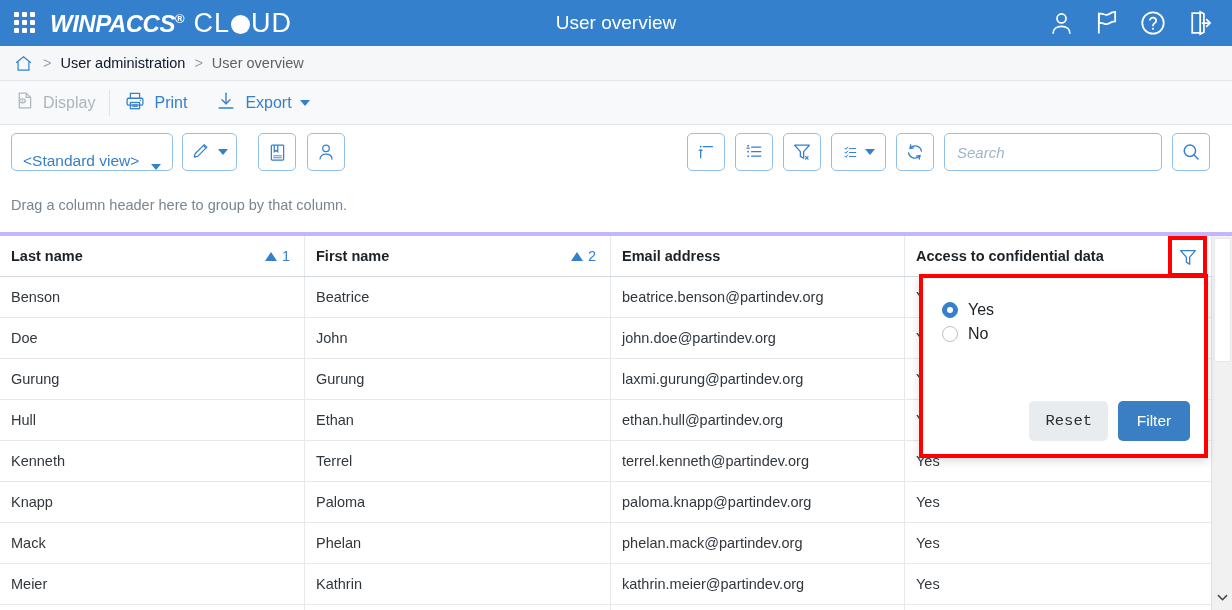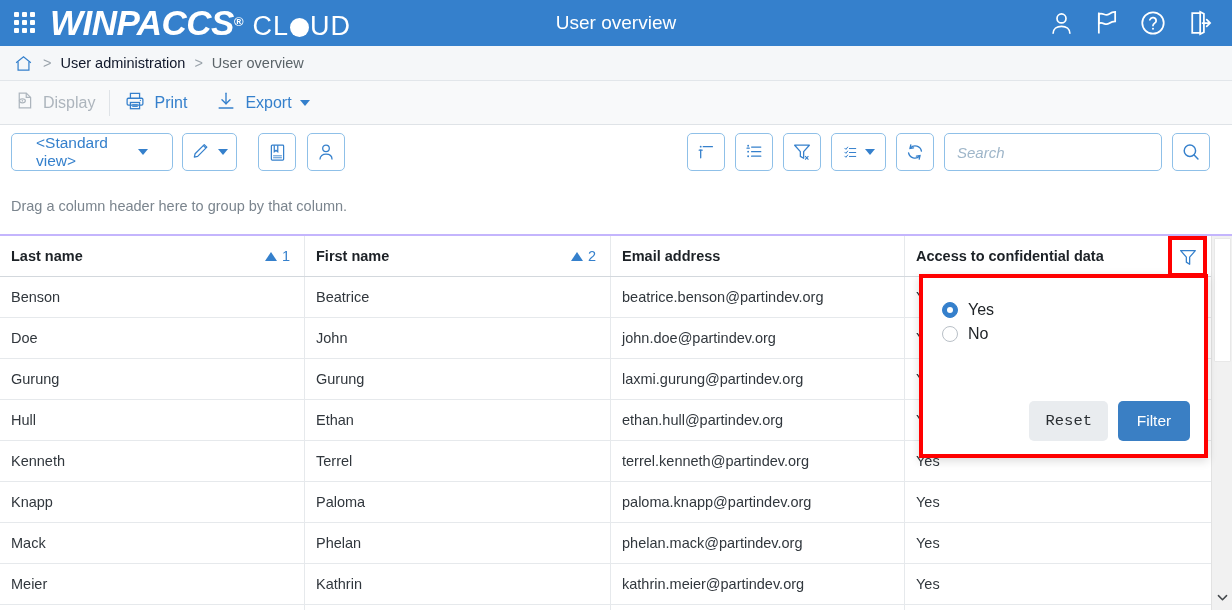--- a/index.html
+++ b/index.html
@@ -20,21 +20,21 @@
     display: flex; align-items: center;
   }
   .grid-icon {
     width: 22px; height: 22px; margin-left: 14px; margin-right: 14px;
     display: grid; grid-template-columns: repeat(3, 5px); grid-template-rows: repeat(3, 5px);
     gap: 3px;
   }
   .grid-icon i { background: #ffffff; display: block; width: 5px; height: 5px; border-radius: 1px; }
   .brand { display: flex; align-items: baseline; color: #fff; }
   .brand .b1 {
-    font-weight: bold; font-style: italic; font-size: 35px; letter-spacing: -0.5px;
+    font-weight: bold; font-style: italic; font-size: 24px; letter-spacing: -0.5px;
   }
   .brand .reg { font-size: 13px; vertical-align: super; position: relative; top: -9px; font-weight: bold;}
   .brand .b2 { font-size: 27px; margin-left: 9px; letter-spacing: 1px; }
   .brand .cloudO {
     display:inline-block; width: 19px; height: 19px; border-radius: 50%;
     background: #ffffff; position: relative; top: 2px; margin: 0 1px;
   }
   .page-title {
     position: absolute; left: 0; top: 0; width: 1232px; height: 46px;
     display: flex; align-items: center; justify-content: center;
@@ -76,36 +76,36 @@
     position: absolute; left: 0; top: 126px; width: 1232px; height: 52px;
     background: #ffffff;
     display: flex; align-items: center;
   }
   .btn {
     border: 1px solid #8fc0e8; border-radius: 5px; background: #ffffff;
     color: #3580cc; height: 38px; display: flex; align-items: center;
     justify-content: center; cursor: pointer; font-size: 15px; padding: 0 10px;
   }
   .btn.sq { width: 38px; padding: 0; }
-  .btn.viewsel { padding: 0 24px; gap: 8px; font-size: 15.5px; }
+  .btn.viewsel { padding: 0 11px; gap: 8px; font-size: 15.5px; align-items: flex-end; }
   .caret {
     width: 0; height: 0; border-left: 5px solid transparent; border-right: 5px solid transparent;
     border-top: 6px solid #3580cc;
   }
   .searchbox {
     height: 38px; border: 1px solid #8fc0e8; border-radius: 5px;
     width: 218px; padding: 0 12px; font-size: 15px; color: #333;
     outline: none; font-family: "Liberation Sans", sans-serif;
   }
   .searchbox::placeholder { color: #9fb6c9; font-style: italic; }
 
   
   .grouppanel {
     position: absolute; left: 0; top: 178px; width: 1232px; height: 58px;
-    background: #ffffff; border-bottom: 2px solid #c4b5fd;
+    background: #ffffff; border-bottom: 4px solid #c4b5fd;
     display: flex; align-items: center; padding-left: 11px;
     font-size: 14.5px; color: #7b858e;
   }
 
   
   .grid { position: absolute; left: 0; top: 236px; width: 1211px; height: 374px; background:#fff; }
   .grow { display: flex; height: 41px; align-items: stretch; border-bottom: 1px solid #e6e9ec; }
   .grow.head { height: 41px; border-bottom: 1px solid #d3d8dd; }
   .gcell {
     display: flex; align-items: center; padding-left: 11px;

